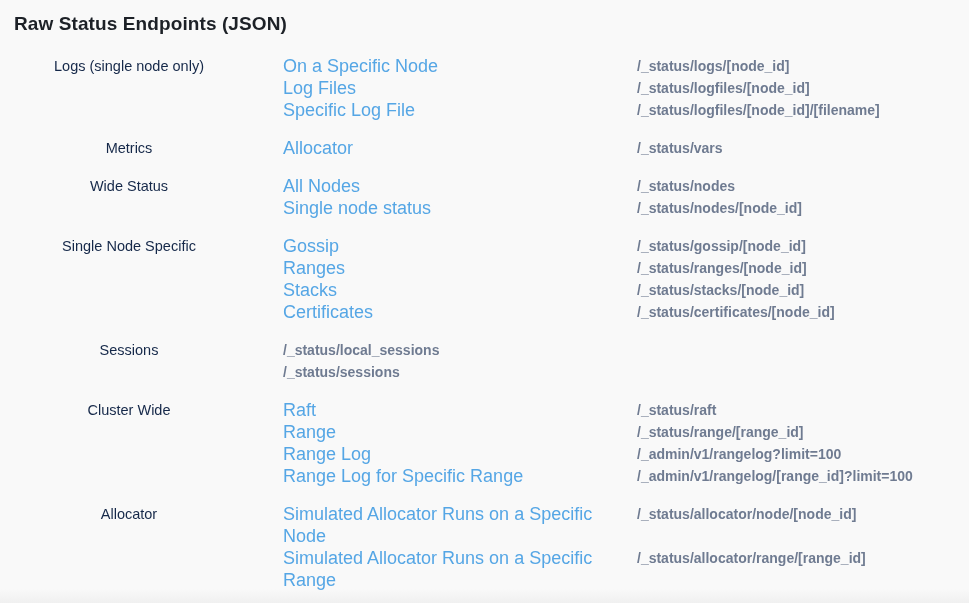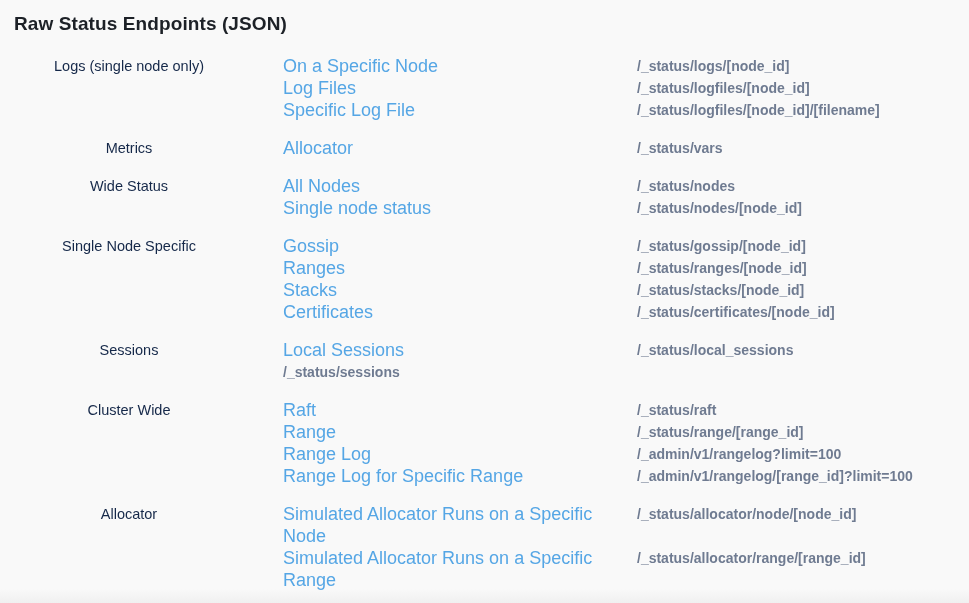--- a/index.html
+++ b/index.html
@@ -139,21 +139,20 @@
           <div class="endpoint-row">
             <a class="endpoint-link">Certificates</a>
             <span class="endpoint-path">/_status/certificates/[node_id]</span>
           </div>
         </div>
       </div>
       <div class="group">
         <div class="group-category">Sessions</div>
         <div class="endpoint-rows">
           <div class="endpoint-row">
-            <a class="endpoint-link">Local Sessions</a>
             <span class="endpoint-path">/_status/local_sessions</span>
           </div>
           <div class="endpoint-row">
             <span class="endpoint-path">/_status/sessions</span>
           </div>
         </div>
       </div>
       <div class="group">
         <div class="group-category">Cluster Wide</div>
         <div class="endpoint-rows">

